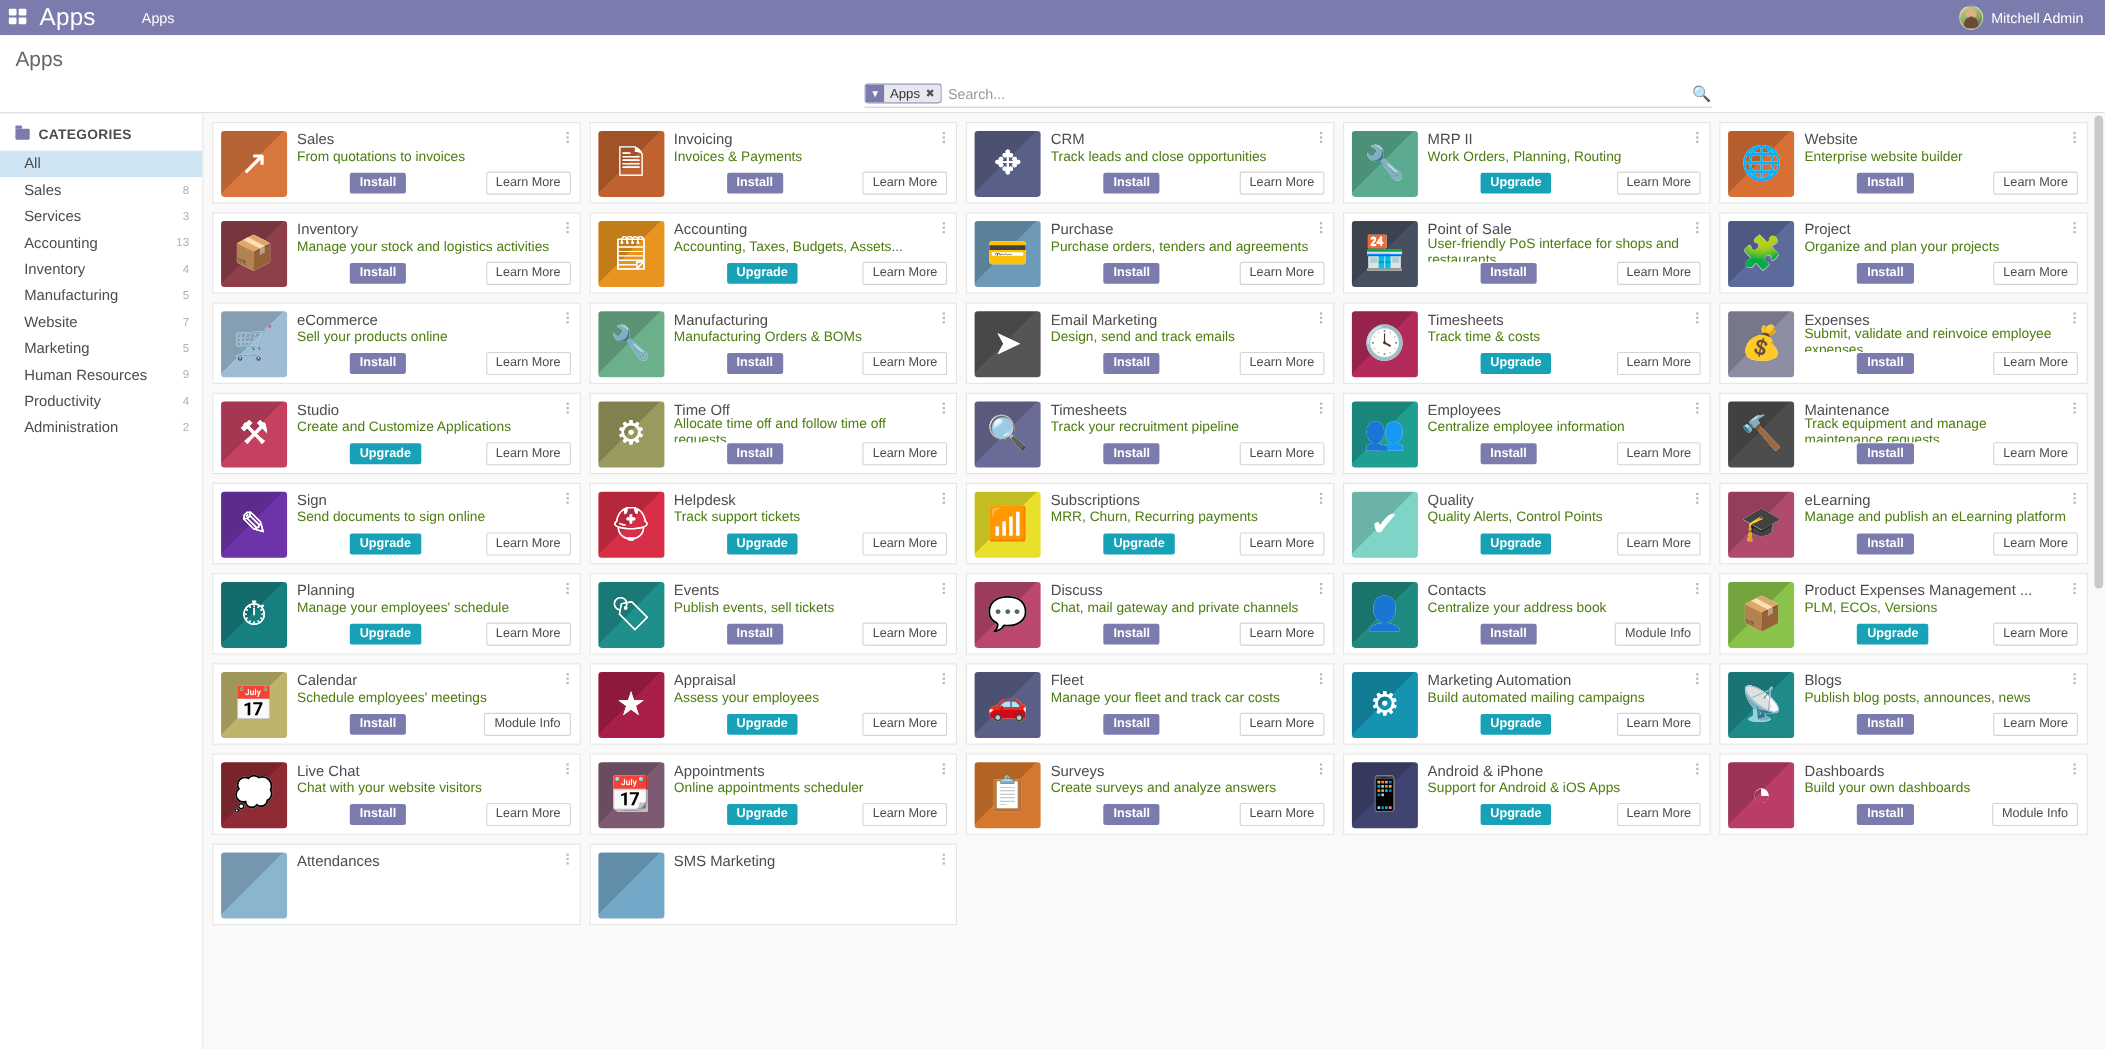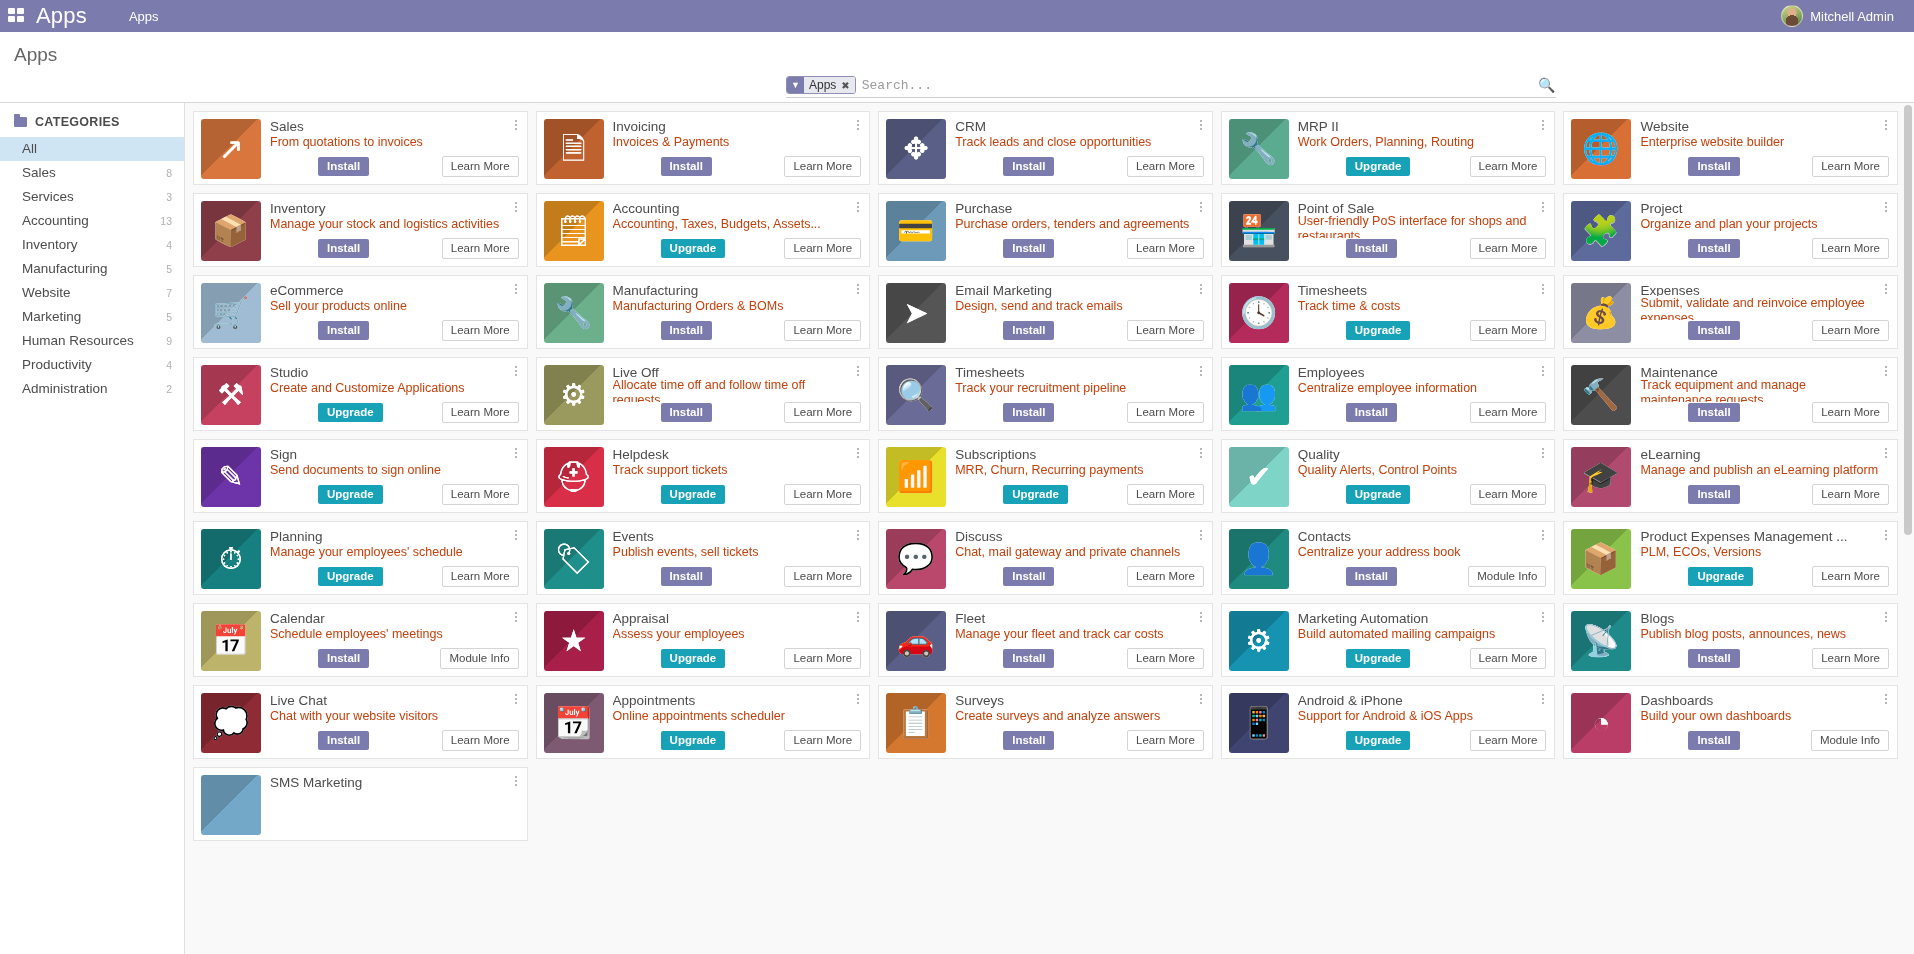--- a/index.html
+++ b/index.html
@@ -122,21 +122,21 @@
     padding: 0 5px 0 1px;
     font-size: 10px;
     cursor: pointer;
   }
   #search-input {
     border: 0; outline: 0;
     font-size: 13px;
     color: #0f172a;
     flex: 1;
     background: transparent;
-    font-family: Liberation Mono, monospace;
+    font-family: Liberation Sans, sans-serif;
     padding: 0 2px;
   }
   #search-input::placeholder { color: #9a9a9a; }
   #search-magnifier {
     color: #7a7a7a;
     font-size: 14px;
     padding-left: 6px;
     cursor: pointer;
   }
 
@@ -317,21 +317,21 @@
     font-size: 13.5px;
     color: #4c4c4c;
     line-height: 16px;
     white-space: nowrap;
     overflow: hidden;
     text-overflow: ellipsis;
     padding-right: 14px;
   }
   .app-sub {
     font-size: 12.5px;
-    color: #c2410c;
+    color: #4d7c0f;
     line-height: 14.5px;
     overflow: hidden;
     max-height: 29px;
     padding-right: 10px;
   }
   .app-actions {
     margin-top: auto;
     display: flex;
     align-items: center;
     justify-content: space-between;
@@ -830,21 +830,21 @@
             <i></i>
             <i></i>
           </span>
         </div>
         <div class="app-card">
           <div class="app-icon" style="background:#9a9a5e">
             <span class="glyph">⚙</span>
             <span class="shade"></span>
           </div>
           <div class="app-body">
-            <div class="app-title">Live Off</div>
+            <div class="app-title">Time Off</div>
             <div class="app-sub">Allocate time off and follow time off requests</div>
             <div class="app-actions">
               <button class="btn-primary-act">Install</button>
               <button class="btn-secondary-act">Learn More</button>
             </div>
           </div>
           <span class="card-menu">
             <i></i>
             <i></i>
             <i></i>
@@ -1272,20 +1272,39 @@
           <div class="app-icon" style="background:#b93d67">
             <span class="glyph">◔</span>
             <span class="shade"></span>
           </div>
           <div class="app-body">
             <div class="app-title">Dashboards</div>
             <div class="app-sub">Build your own dashboards</div>
             <div class="app-actions">
               <button class="btn-primary-act">Install</button>
               <button class="btn-secondary-act">Module Info</button>
+            </div>
+          </div>
+          <span class="card-menu">
+            <i></i>
+            <i></i>
+            <i></i>
+          </span>
+        </div>
+        <div class="app-card">
+          <div class="app-icon" style="background:#8bb4cf">
+            <span class="glyph"></span>
+            <span class="shade"></span>
+          </div>
+          <div class="app-body">
+            <div class="app-title">Attendances</div>
+            <div class="app-sub"></div>
+            <div class="app-actions">
+              <span></span>
+              <span></span>
             </div>
           </div>
           <span class="card-menu">
             <i></i>
             <i></i>
             <i></i>
           </span>
         </div>
         <div class="app-card">
           <div class="app-icon" style="background:#74a8c9">

